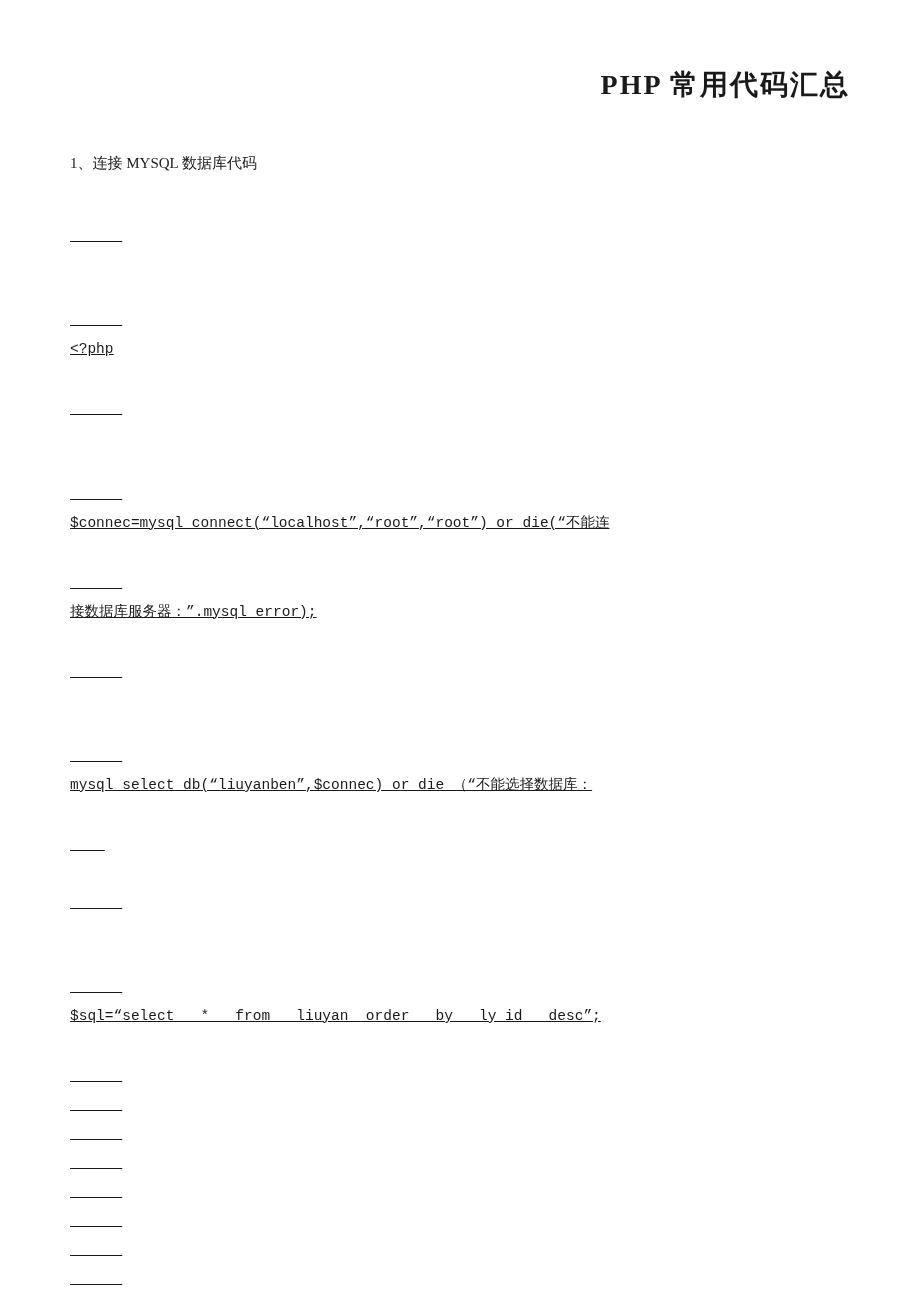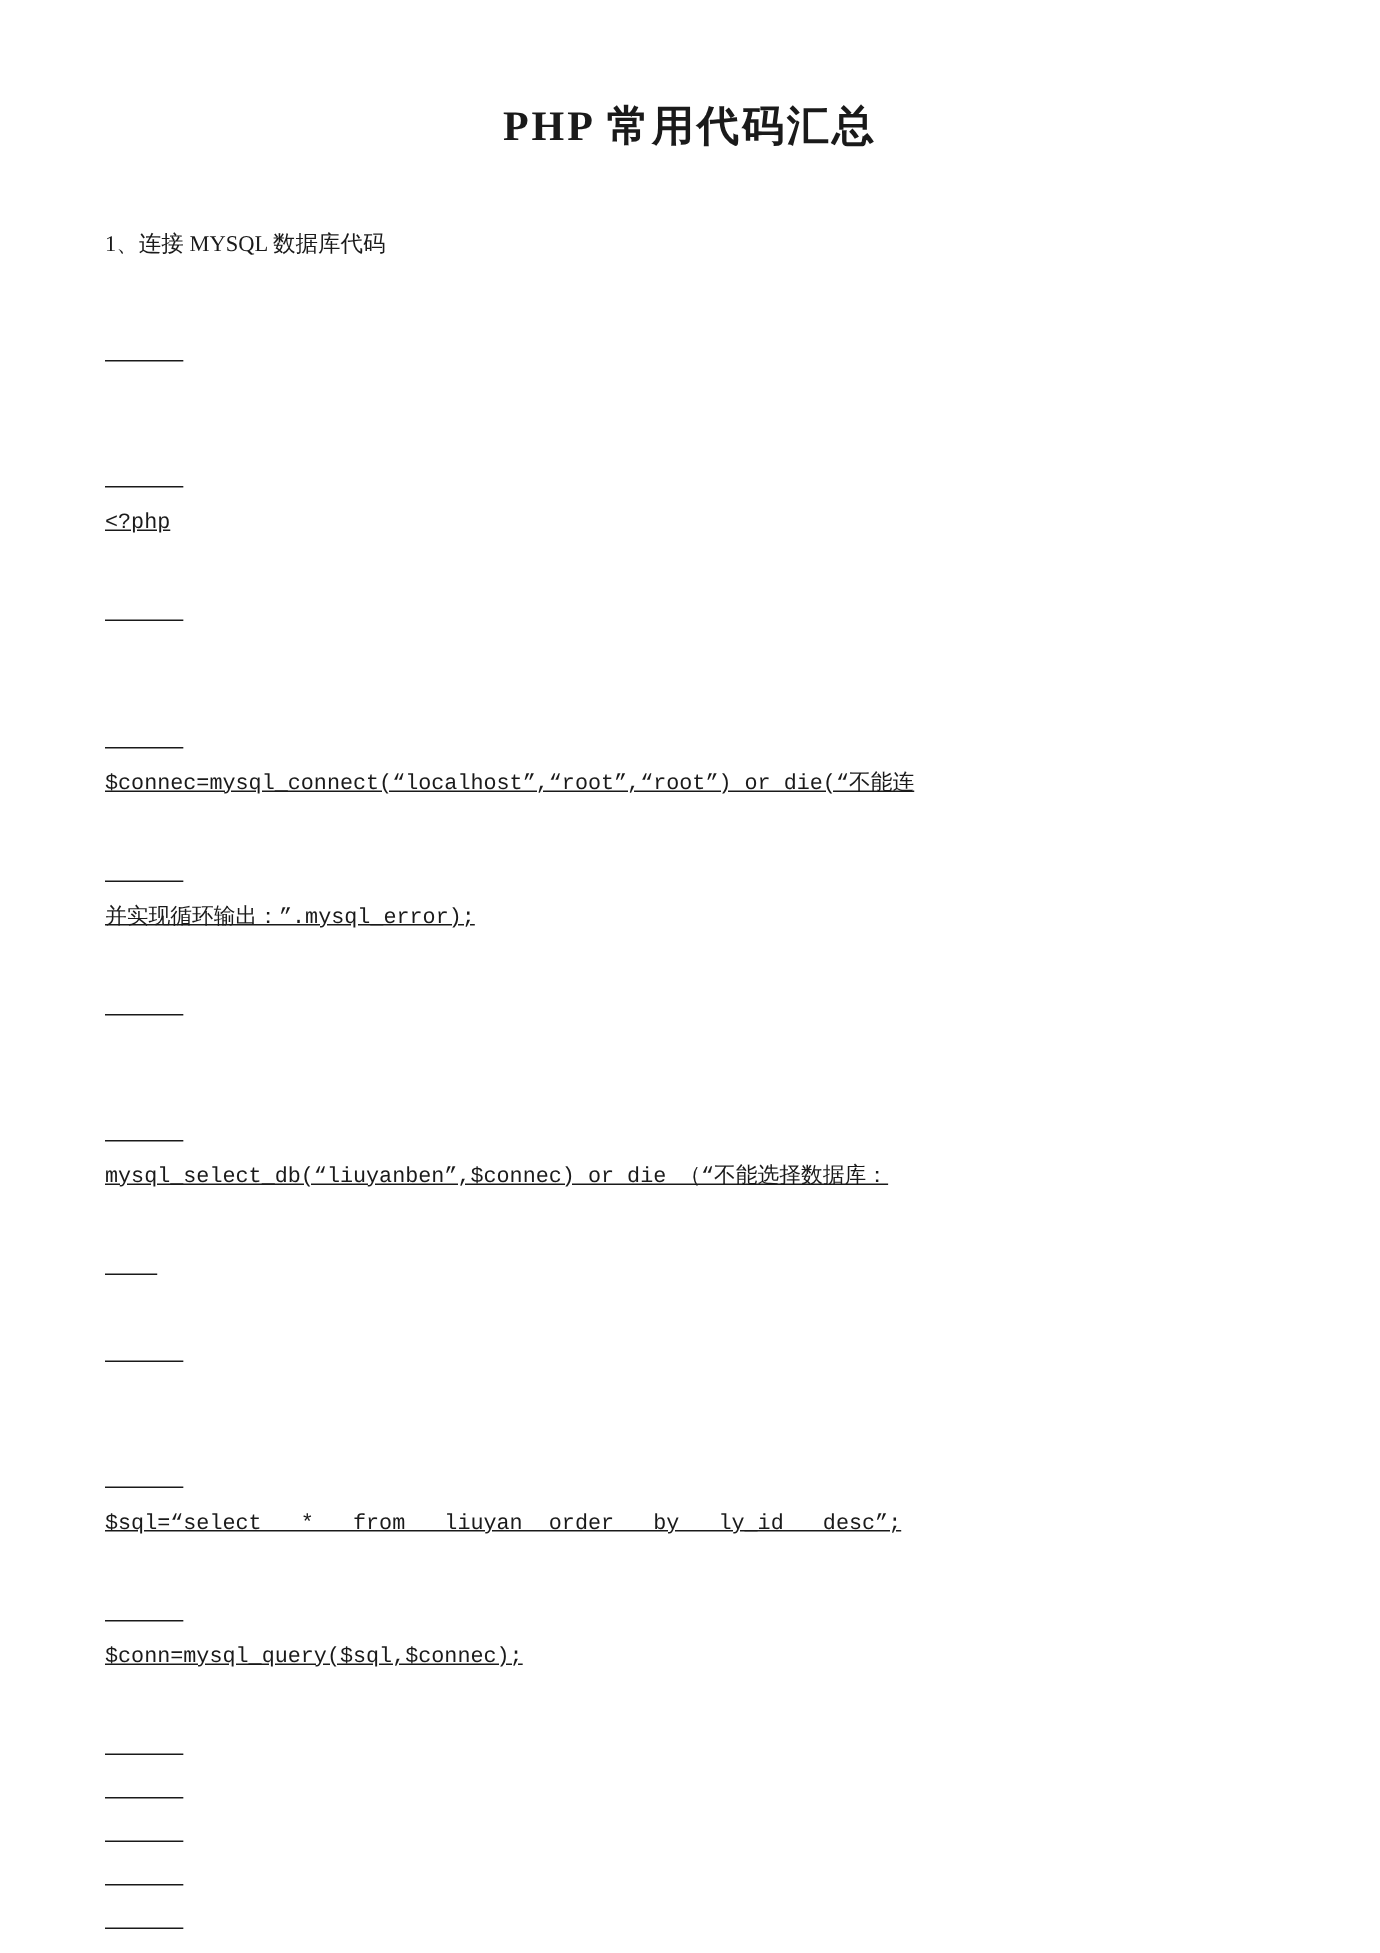--- a/index.html
+++ b/index.html
@@ -13,21 +13,21 @@
       font-family: 'Courier New', Courier, monospace;
       font-size: 15px;
       color: #1a1a1a;
       width: 920px;
       min-height: 1302px;
       padding: 60px 70px 60px 70px;
       line-height: 1.8;
     }
 
     .page-title {
-      text-align: center;
+      text-align: right;
       font-size: 28px;
       font-weight: bold;
       font-family: 'SimSun', 'STSong', serif;
       margin-bottom: 40px;
       letter-spacing: 2px;
     }
 
     .section {
       margin-bottom: 0;
     }
@@ -67,32 +67,31 @@
 <div>
 
   <div class="section">
     <p class="section-header">1、连接 MYSQL 数据库代码</p>
 
     <div class="code-block">
       <span class="blank-line"></span>
       <span class="code-line">&lt;?php</span>
       <span class="blank-line"></span>
       <span class="code-line">$connec=mysql_connect(“localhost”,“root”,“root”) or die(“不能连</span>
-      <span class="code-line">并实现循环输出：”.mysql_error);</span>
+      <span class="code-line">接数据库服务器：”.mysql_error);</span>
       <span class="blank-line"></span>
       <span class="code-line">mysql_select_db(“liuyanben”,$connec) or die （“不能选择数据库：</span>
     </div>
   </div>
 
   <div class="section">
 
     <div class="code-block">
       <span class="blank-line"></span>
       <span class="code-line">$sql=“select   *   from   liuyan  order   by   ly_id   desc”;</span>
-      <span class="code-line">$conn=mysql_query($sql,$connec);</span>
       
       
       
       
       
       
       
       
       
       

